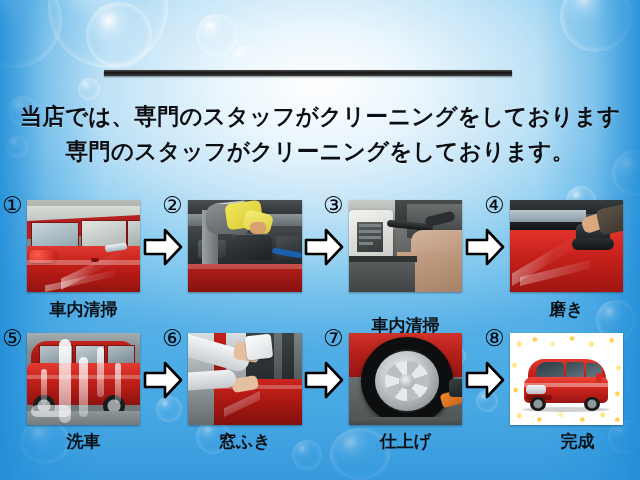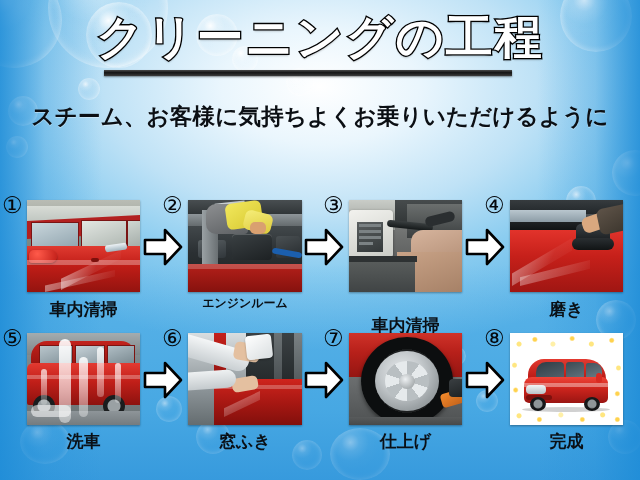--- a/index.html
+++ b/index.html
@@ -141,25 +141,25 @@
   <div class="bub" style="left:292px;top:440px;width:30px;height:30px;"></div>
   <div class="bub" style="left:20px;top:420px;width:50px;height:44px;"></div>
   <div class="bub" style="left:196px;top:420px;width:34px;height:34px;"></div>
   <div class="bub" style="left:156px;top:396px;width:26px;height:26px;"></div>
   <div class="bub" style="left:476px;top:390px;width:22px;height:22px;"></div>
   <div class="bub" style="left:446px;top:346px;width:20px;height:20px;"></div>
   <div class="bub" style="left:566px;top:186px;width:30px;height:30px;"></div>
 
   <div id="edgeshade"></div>
 
-  <div id="title">クリーニングの工程</div>
   <div id="title-rule"></div>
 
   <div id="subtitle">
-    <div>スチーム、お客様に気持ちよくお乗りいただけるように</div>
+    <div>当店では、専門のスタッフがクリーニングをしております</div>
+    <div>専門のスタッフがクリーニングをしております。</div>
   </div>
 
   <div class="step">
     <div class="num" style="left:2px;top:194px;">①</div>
     <div class="photo p1" style="left:27px;top:200px;width:113px;height:92px;">
       <div class="scene">
         <div class="l" style="left:-6px;top:6px;width:130px;height:22px;background:linear-gradient(180deg,#d8dcd6,#b6bdb8);"></div>
         <div class="l" style="left:-8px;top:18px;width:132px;height:18px;background:#b22020;transform:skewY(-3deg);"></div>
         <div class="l" style="left:4px;top:22px;width:46px;height:26px;background:linear-gradient(160deg,#c9d6dc,#8fa3ad);border:1px solid #7a1414;"></div>
         <div class="l" style="left:54px;top:20px;width:44px;height:30px;background:linear-gradient(160deg,#e2e6e2,#aab3ad);border:1px solid #7a1414;"></div>
@@ -199,21 +199,20 @@
         <div class="l" style="left:28px;top:2px;width:30px;height:28px;background:linear-gradient(160deg,#cfd5d8,#8d9497);transform:rotate(-6deg);"></div>
         <div class="l" style="left:18px;top:4px;width:42px;height:30px;border-radius:10px 4px 4px 10px;background:linear-gradient(160deg,#8d8f91,#5d6063);"></div>
         <div class="l" style="left:38px;top:2px;width:36px;height:26px;border-radius:6px;background:linear-gradient(150deg,#f2e85c,#d7c832);transform:rotate(-8deg);"></div>
         <div class="l" style="left:56px;top:12px;width:28px;height:20px;border-radius:6px;background:linear-gradient(150deg,#f6ee7a,#dcc93a);transform:rotate(14deg);"></div>
         <div class="l" style="left:62px;top:22px;width:16px;height:12px;border-radius:5px;background:#d9a070;"></div>
         <div class="l" style="left:-4px;top:64px;width:124px;height:32px;background:linear-gradient(180deg,#b5201a,#7f100c);"></div>
         <div class="l" style="left:-4px;top:64px;width:124px;height:5px;background:rgba(255,255,255,.22);"></div>
       </div>
     </div>
     <div class="cap small" style="left:178px;top:296px;width:134px;">
-      <div>エンジンルーム</div>
     </div>
   </div>
 
   <div class="arrow" style="left:304px;top:228px;">
     <svg width="40" height="38" viewBox="0 0 40 38">
         <path d="M2 12 H22 V2 L38 19 L22 36 V26 H2 Z" fill="#fff" stroke="#000" stroke-width="2.6" stroke-linejoin="round"></path>
       </svg>
   </div>
 
   <div class="step">
@@ -371,18 +370,18 @@
         <div class="l" style="left:14px;top:50px;width:84px;height:4px;background:rgba(255,255,255,.38);"></div>
         <div class="l" style="left:16px;top:52px;width:20px;height:9px;border-radius:4px;background:linear-gradient(180deg,#f2f5f7,#b9c2c7);"></div>
         <div class="l" style="left:16px;top:62px;width:26px;height:5px;border-radius:3px;background:#7e100d;"></div>
         <div class="l" style="left:20px;top:64px;width:16px;height:14px;border-radius:50%;background:radial-gradient(circle at 50% 50%,#8f9698 0 4px,#17191a 5px 7px);"></div>
         <div class="l" style="left:74px;top:64px;width:16px;height:14px;border-radius:50%;background:radial-gradient(circle at 50% 50%,#8f9698 0 4px,#17191a 5px 7px);"></div>
         <div class="l" style="left:86px;top:40px;width:6px;height:10px;border-radius:3px;background:#d92a22;"></div>
         <div class="l" style="left:12px;top:74px;width:88px;height:5px;border-radius:50%;background:rgba(0,0,0,.18);"></div>
       </div>
       <div class="sparkle-border"></div>
     </div>
-    <div class="cap big" style="left:510px;top:432px;width:113px;">
+    <div class="cap big" style="left:521px;top:432px;width:113px;">
       <div>完成</div>
     </div>
   </div>
 
 </div>
 
 </body></html>

